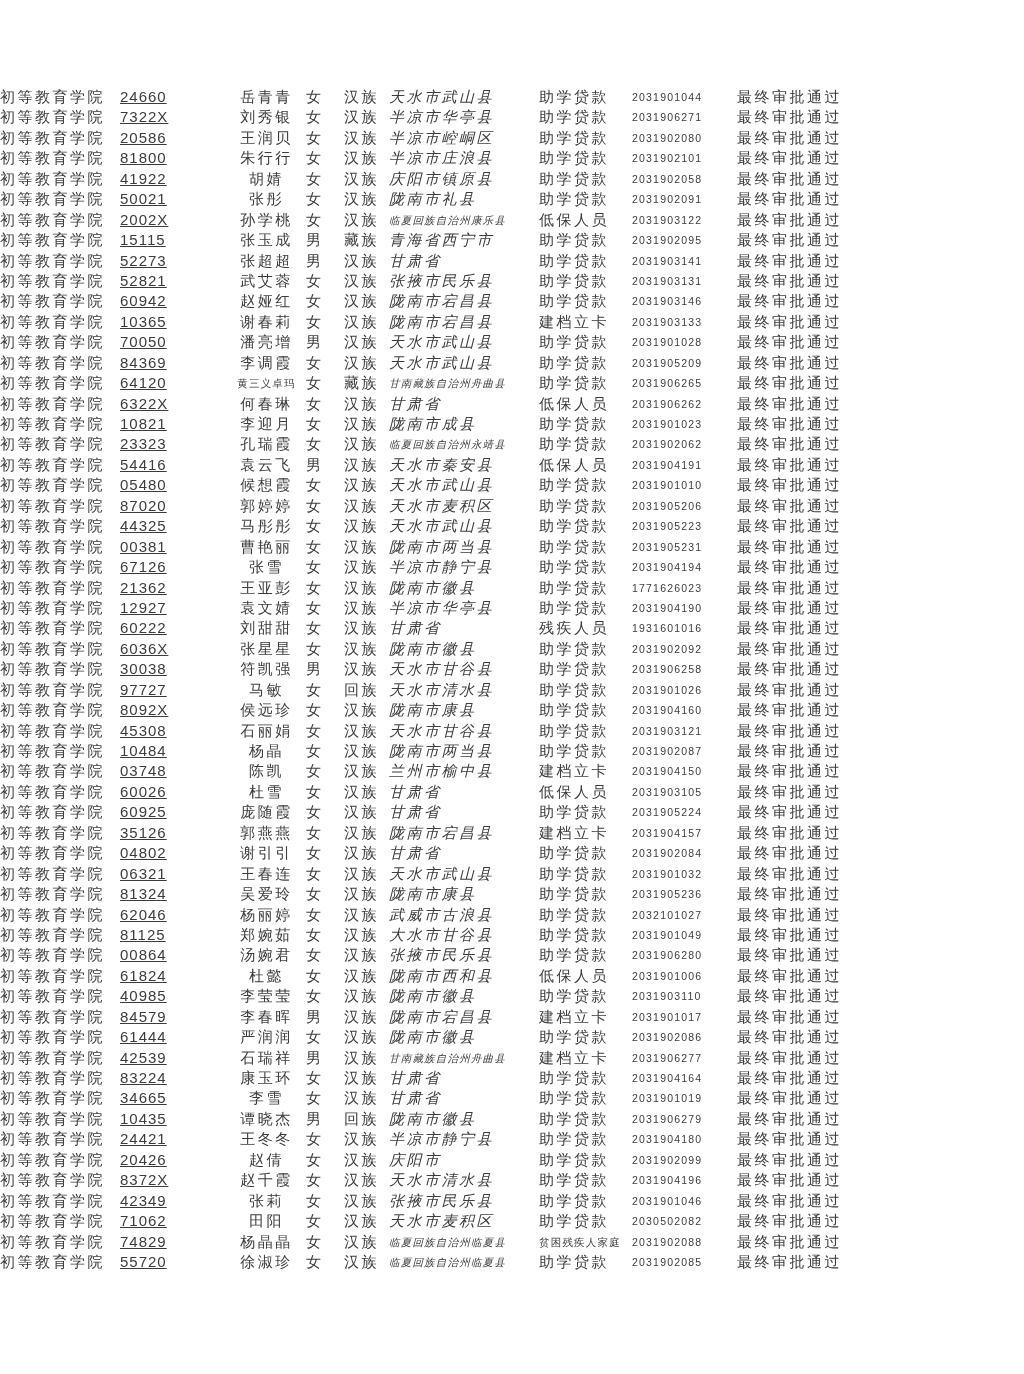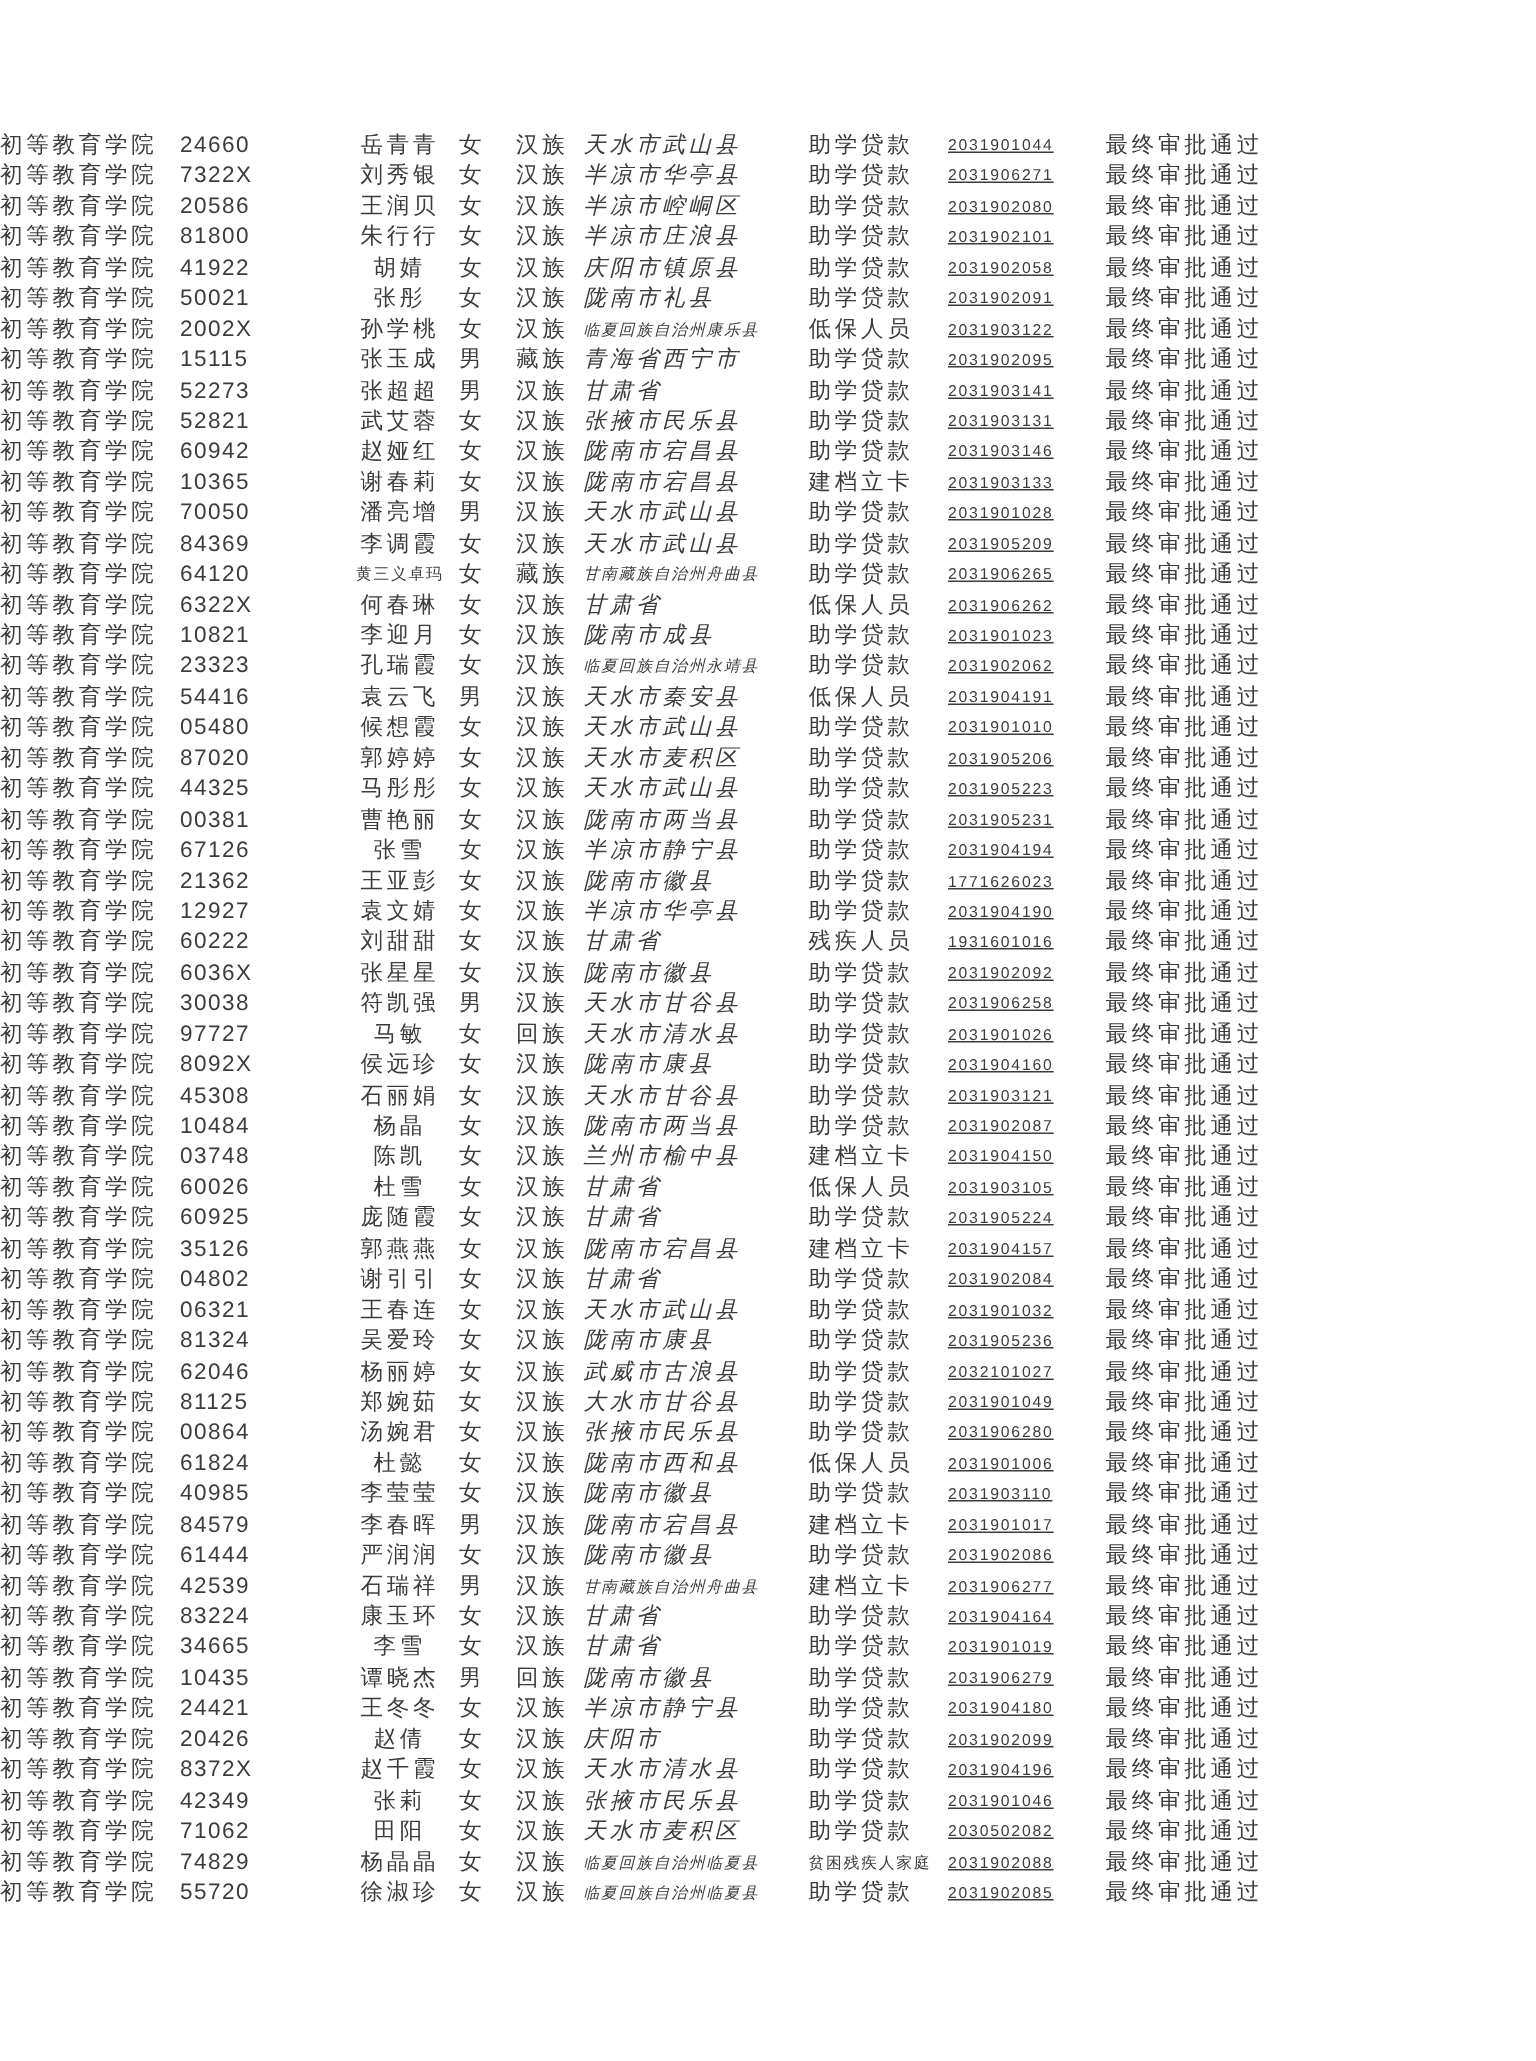--- a/index.html
+++ b/index.html
@@ -31,27 +31,27 @@
     font-size: 15px;
     letter-spacing: 2.5px;
     color: #3c3c3c;
     line-height: 20.45px;
   }
   .cell.small {
     font-size: 10.5px;
     letter-spacing: 1.2px;
   }
   .c-college   { width: 120px; }
-  .c-id        { width: 107px; letter-spacing: 1px; }
+  .c-id        { width: 107px; letter-spacing: 1px; text-decoration: underline; }
   .c-name      { width: 79px; text-align: center;  }
   .c-gender    { width: 38px;  }
   .c-ethnicity { width: 45px;  }
   .c-origin    { width: 150px; font-style: italic; }
   .c-aid_type  { width: 93px;  }
-  .c-app_no    { width: 105px; letter-spacing: 0.8px; text-decoration: underline; }
+  .c-app_no    { width: 105px; letter-spacing: 0.8px; }
   .c-status    { width: 116px; }
 </style>
 </head>
 <body>
 
 <div class="sheet">
   <div id="table-body">
       <div class="row">
         <span class="cell c-college">初等教育学院</span>
         <span class="cell c-id">24660</span>

